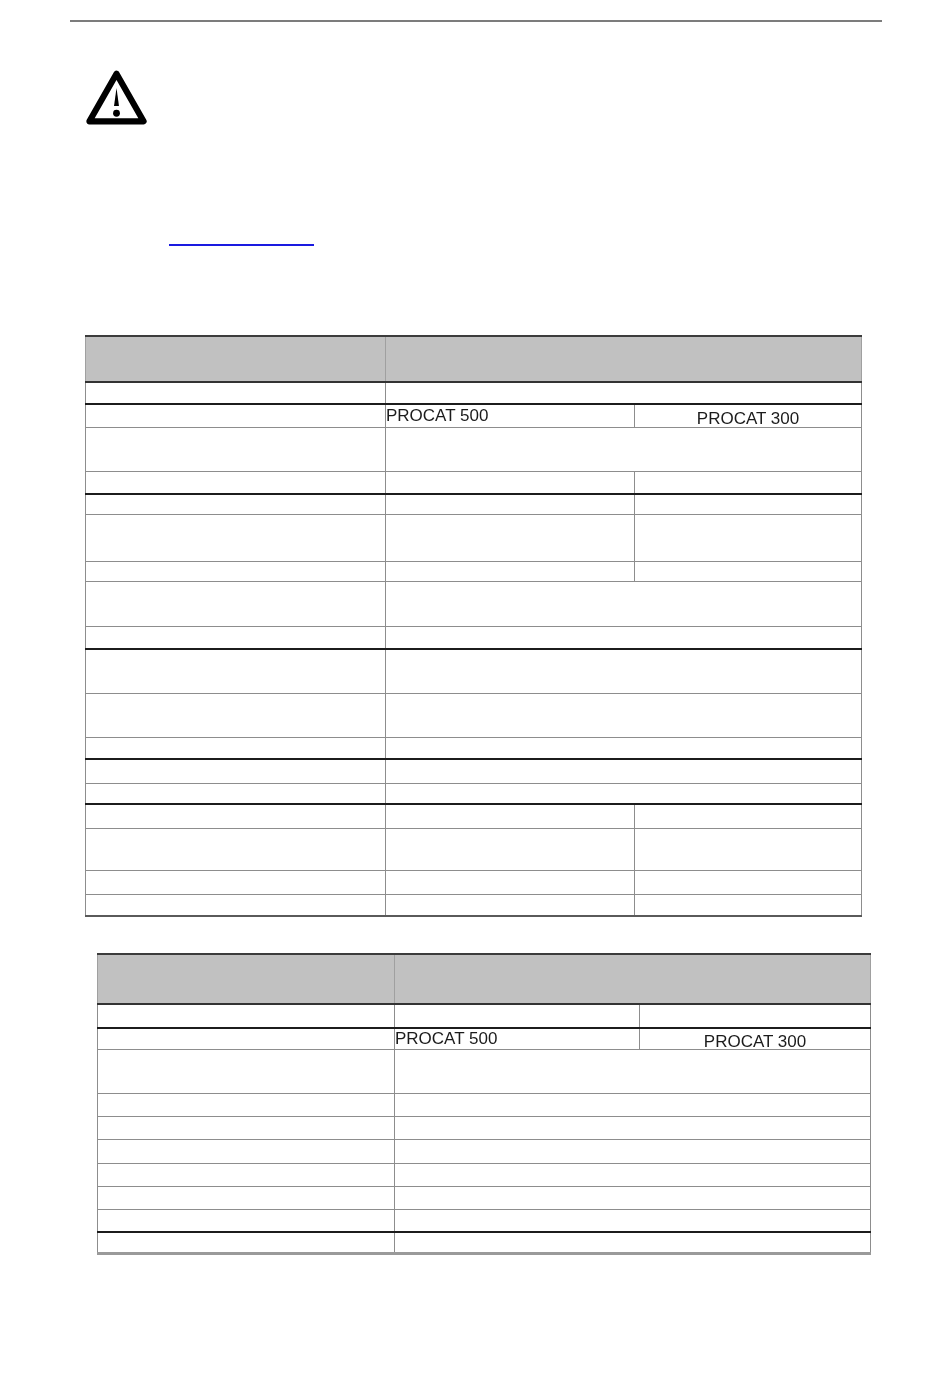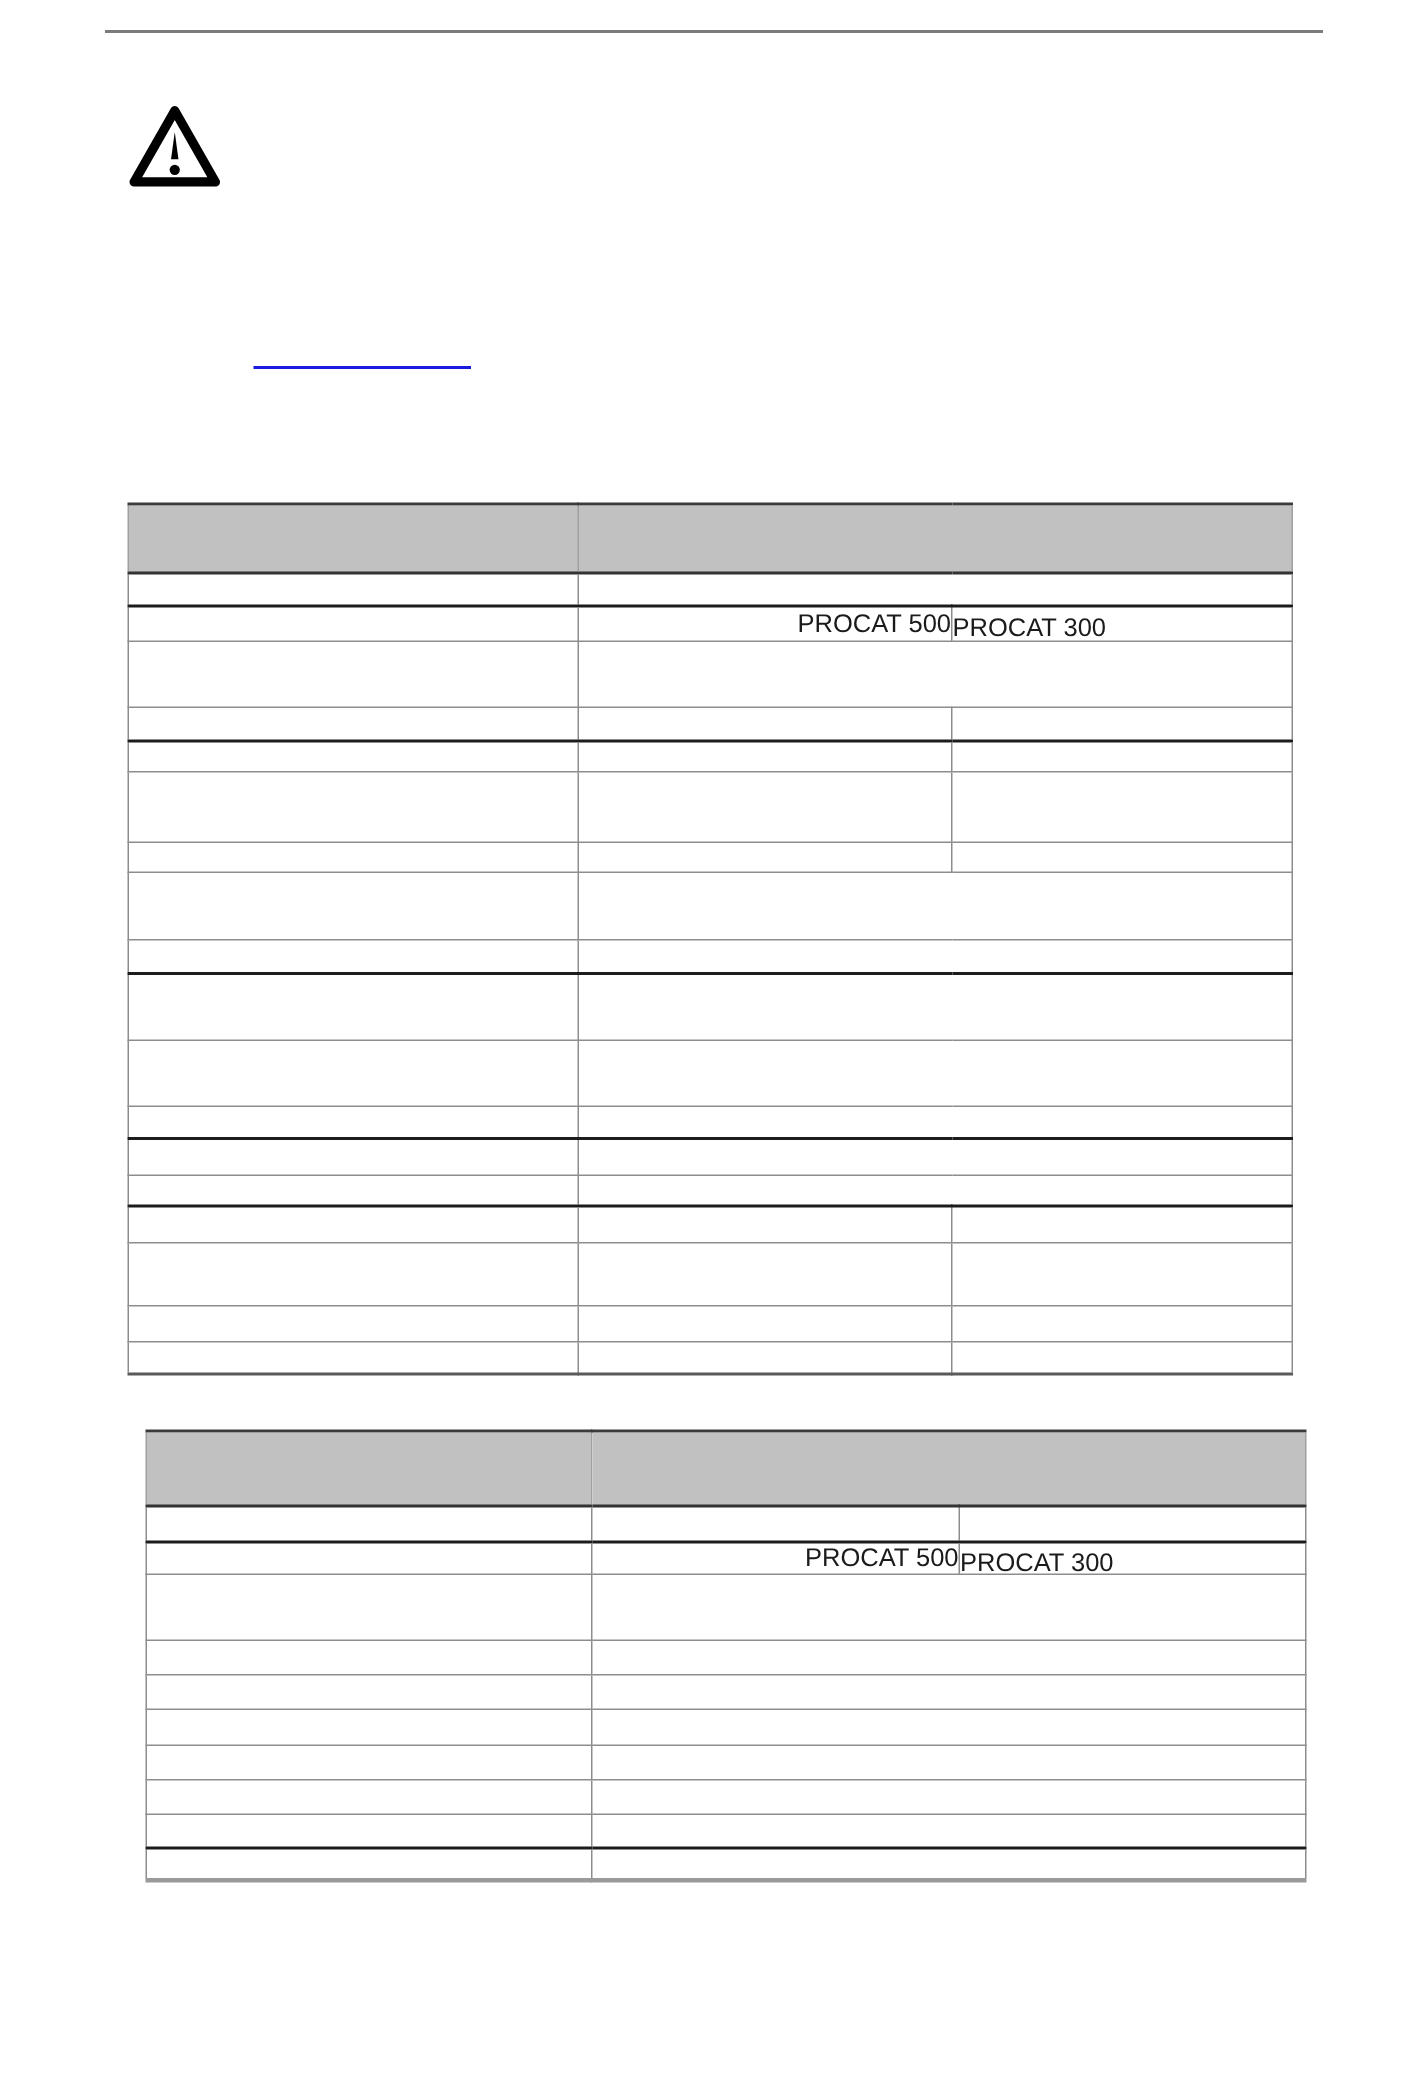--- a/index.html
+++ b/index.html
@@ -26,22 +26,22 @@
   table.t td{border:1px solid #8d8d8d;padding:0;font-size:17px;color:#1b1b1b;
              overflow:hidden;}
   #t1{left:85px;top:335px;width:776px;border-bottom:2px solid #5a5a5a;}
   #t2{left:97px;top:953px;width:773px;border-bottom:3px solid #9a9a9a;}
 
   tr.hdr>td{background:#c1c1c1;border-bottom:2px solid #333333;
             border-left-color:#a0a0a0;border-right-color:#a0a0a0;}
   tr.bd>td{border-bottom:2px solid #1c1c1c;}   
   tr.nt>td{border-top:none;}                    
 
-  td.m5{text-align:right;vertical-align:middle;}
-  td.m3{text-align:left;vertical-align:middle;border-bottom:none;
+  td.m5{text-align:left;vertical-align:middle;}
+  td.m3{text-align:center;vertical-align:middle;border-bottom:none;
         position:relative;}
   td.m3 .lbl{position:relative;top:3px;display:inline-block;}
   .u300{position:absolute;left:24px;right:0;bottom:-2px;height:2px;
         background:#3d3d3d;}
 </style>
 </head>
 <body>
 
 <div class="abs top-rule"></div>
 

